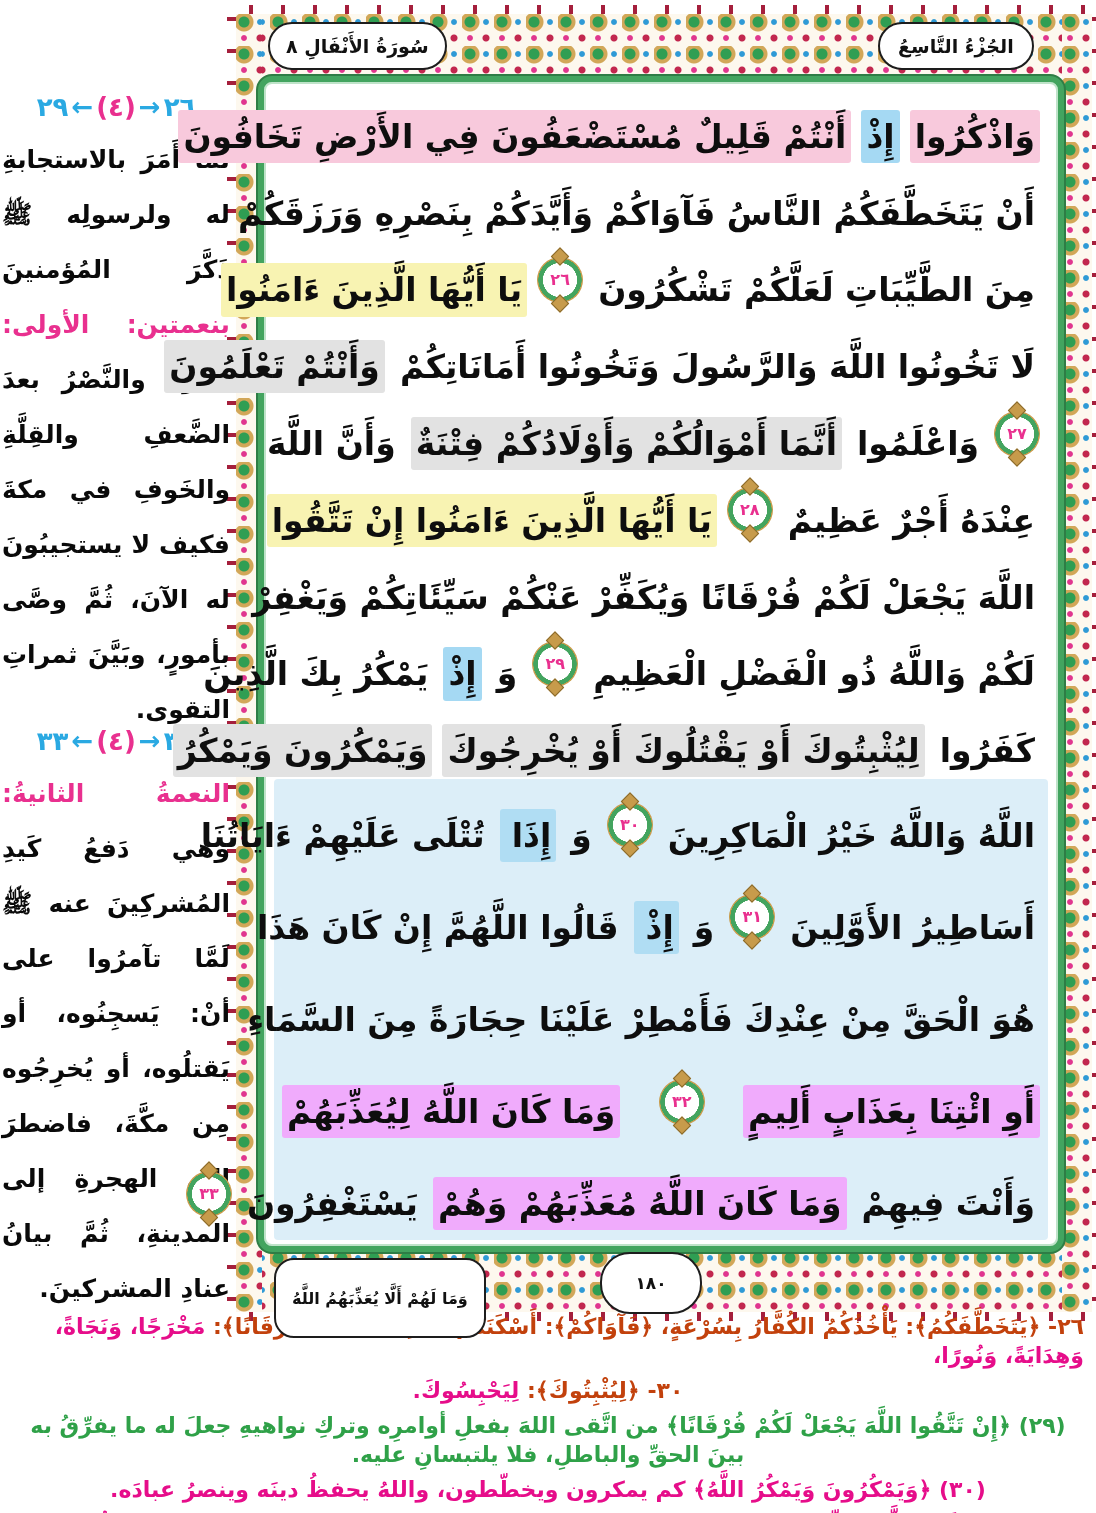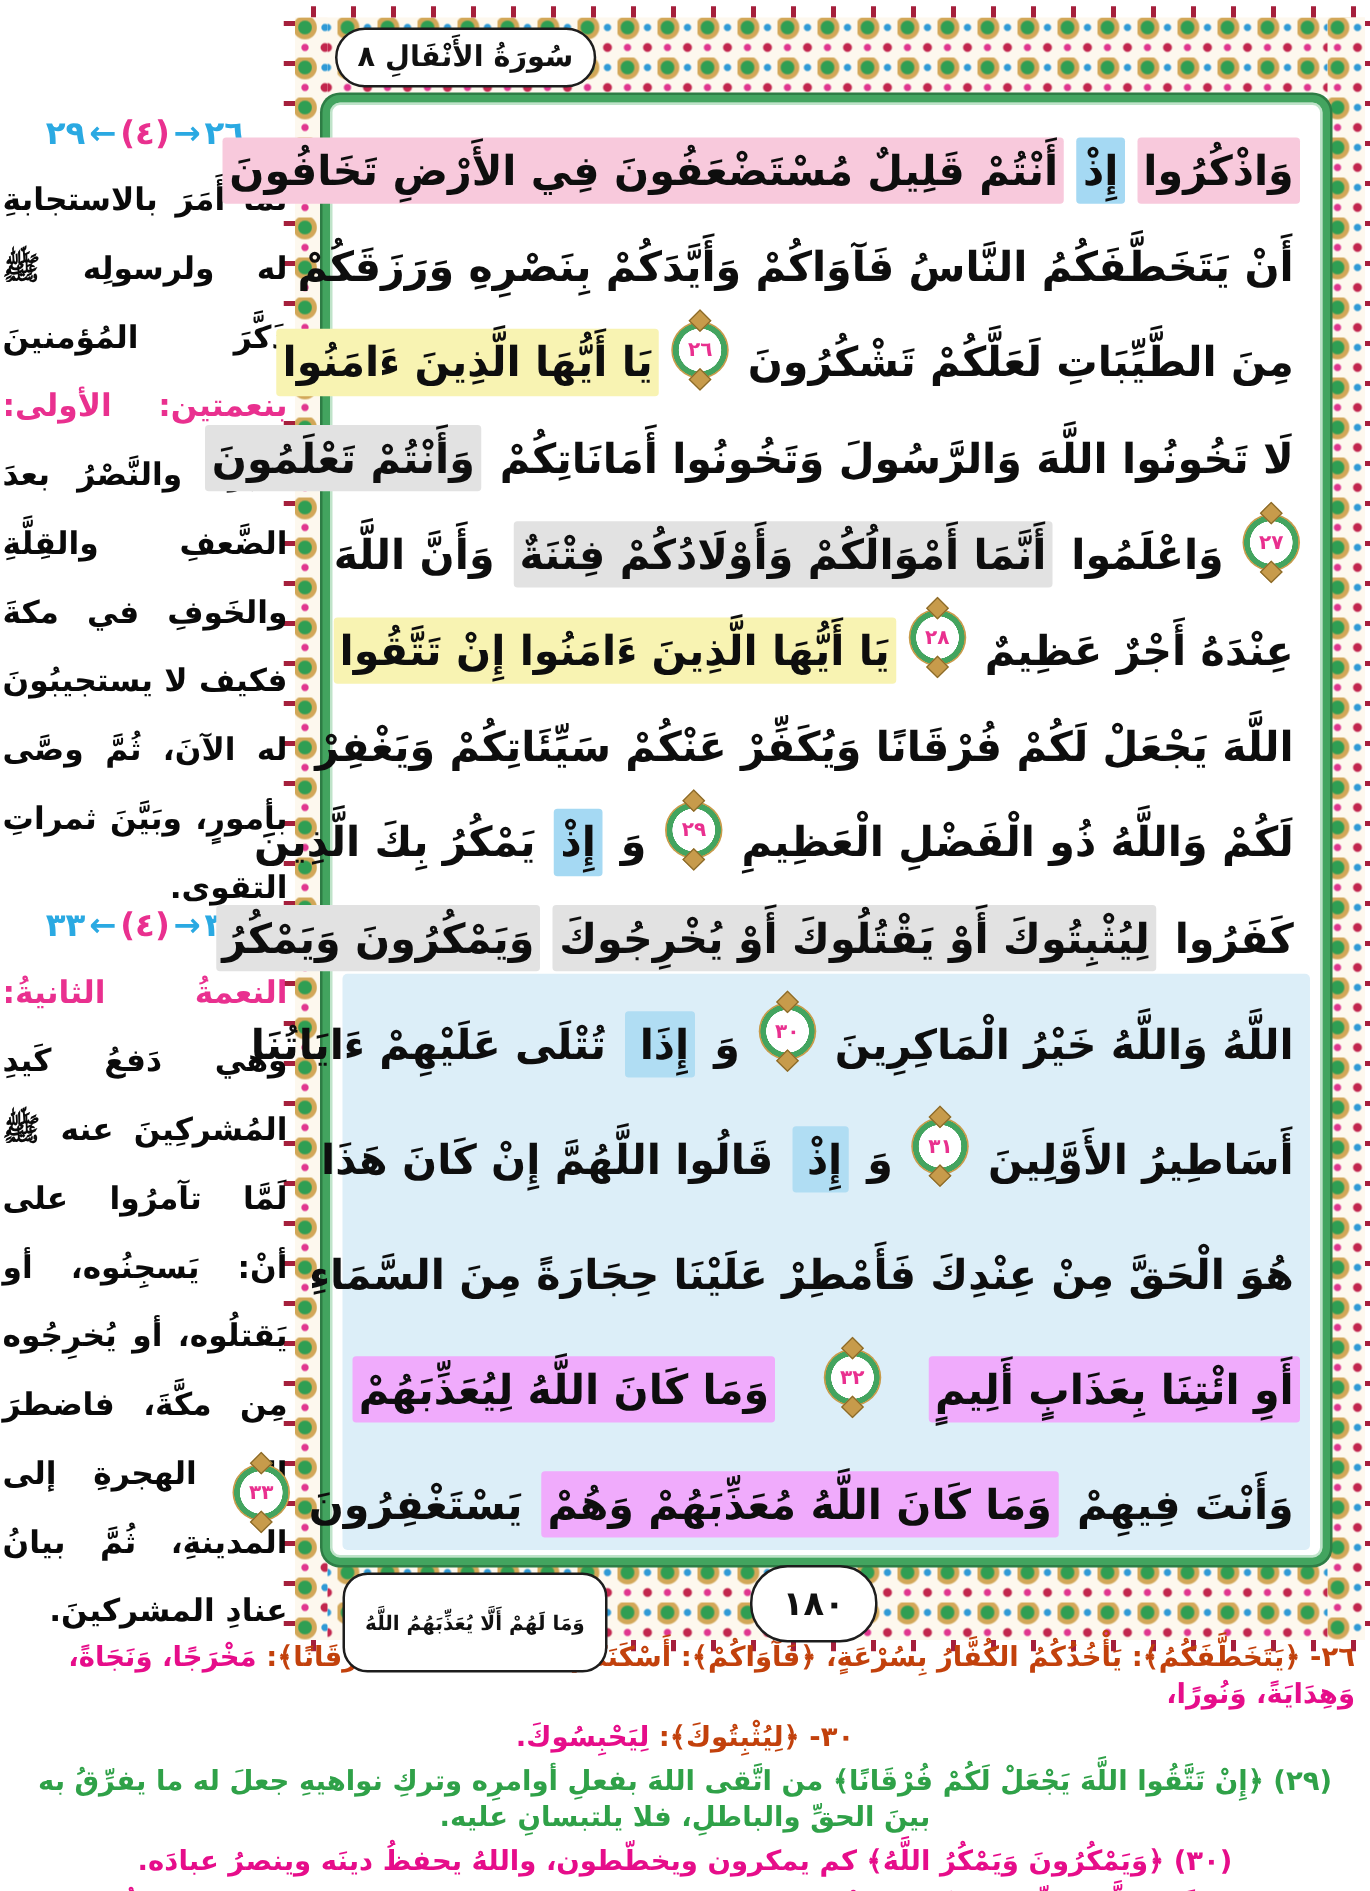--- a/index.html
+++ b/index.html
@@ -25,24 +25,24 @@
     background:repeating-linear-gradient(90deg,transparent 0 11px,#a51f3c 11px 15px,transparent 15px 32px);}
   .band-left::before{content:"";position:absolute;left:-9px;top:0;bottom:0;width:9px;
     background:repeating-linear-gradient(0deg,transparent 0 11px,#a51f3c 11px 15px,transparent 15px 32px);}
   .band-right::after{content:"";position:absolute;right:-9px;top:0;bottom:0;width:9px;
     background:repeating-linear-gradient(0deg,transparent 0 11px,#a51f3c 11px 15px,transparent 15px 32px);}
 
   
   .cartouche{position:absolute;z-index:3;background:#fff;border:2.5px solid #1d1d1d;
     border-radius:24px;display:flex;align-items:center;justify-content:center;
     font-weight:bold;color:#111;direction:rtl;}
-  .cartouche-surah{left:268px;top:22px;height:44px;padding:0 16px;font-size:23px;}
+  .cartouche-surah{left:268px;top:22px;height:44px;padding:0 16px;font-size:19px;}
   .cartouche-juz{left:878px;top:22px;height:44px;padding:0 18px;font-size:19px;}
   .cartouche-catchword{left:274px;top:1258px;height:46px;padding:15px 16px;font-size:16px;border-radius:20px;}
-  .cartouche-page{left:600px;top:1252px;width:98px;height:58px;font-size:27px;border-radius:30px;}
+  .cartouche-page{left:600px;top:1252px;width:98px;height:58px;font-size:17px;border-radius:30px;}
 
   
   .inner-frame{position:absolute;left:258px;top:76px;width:806px;height:1176px;z-index:2;
     background:#fff;border:6px solid #43a45f;border-radius:14px;box-sizing:border-box;
     box-shadow:0 0 0 2px #2e7d45, inset 0 0 0 2px #bfe3c9;}
   .quran-text{position:absolute;inset:6px 10px;display:flex;flex-direction:column;direction:rtl;}
   .white-block{flex:9;display:flex;flex-direction:column;}
   .blue-block{flex:6;display:flex;flex-direction:column;background:#dceef8;border-radius:4px;}
 
   .qline{flex:1;display:flex;direction:rtl;align-items:center;justify-content:space-between;
@@ -91,20 +91,23 @@
 <div class="canvas">
 
   <div class="band band-top"></div>
   <div class="band band-bottom"></div>
   <div class="band band-left"></div>
   <div class="band band-right"></div>
 
   <div class="cartouche cartouche-surah">
     <span>سُورَةُ الأَنْفَالِ ٨</span>
   </div>
+  <div class="cartouche cartouche-juz">
+    <span>الجُزْءُ التَّاسِعُ</span>
+  </div>
 
   <div class="margin-col">
 
     <div class="margin-block mb1">
       <div class="range-row">
         <span>٢٩</span>
         <span class="arrow">←</span>
         <span class="range-count">(٤)</span>
         <span class="arrow">→</span>
         <span>٢٦</span>

